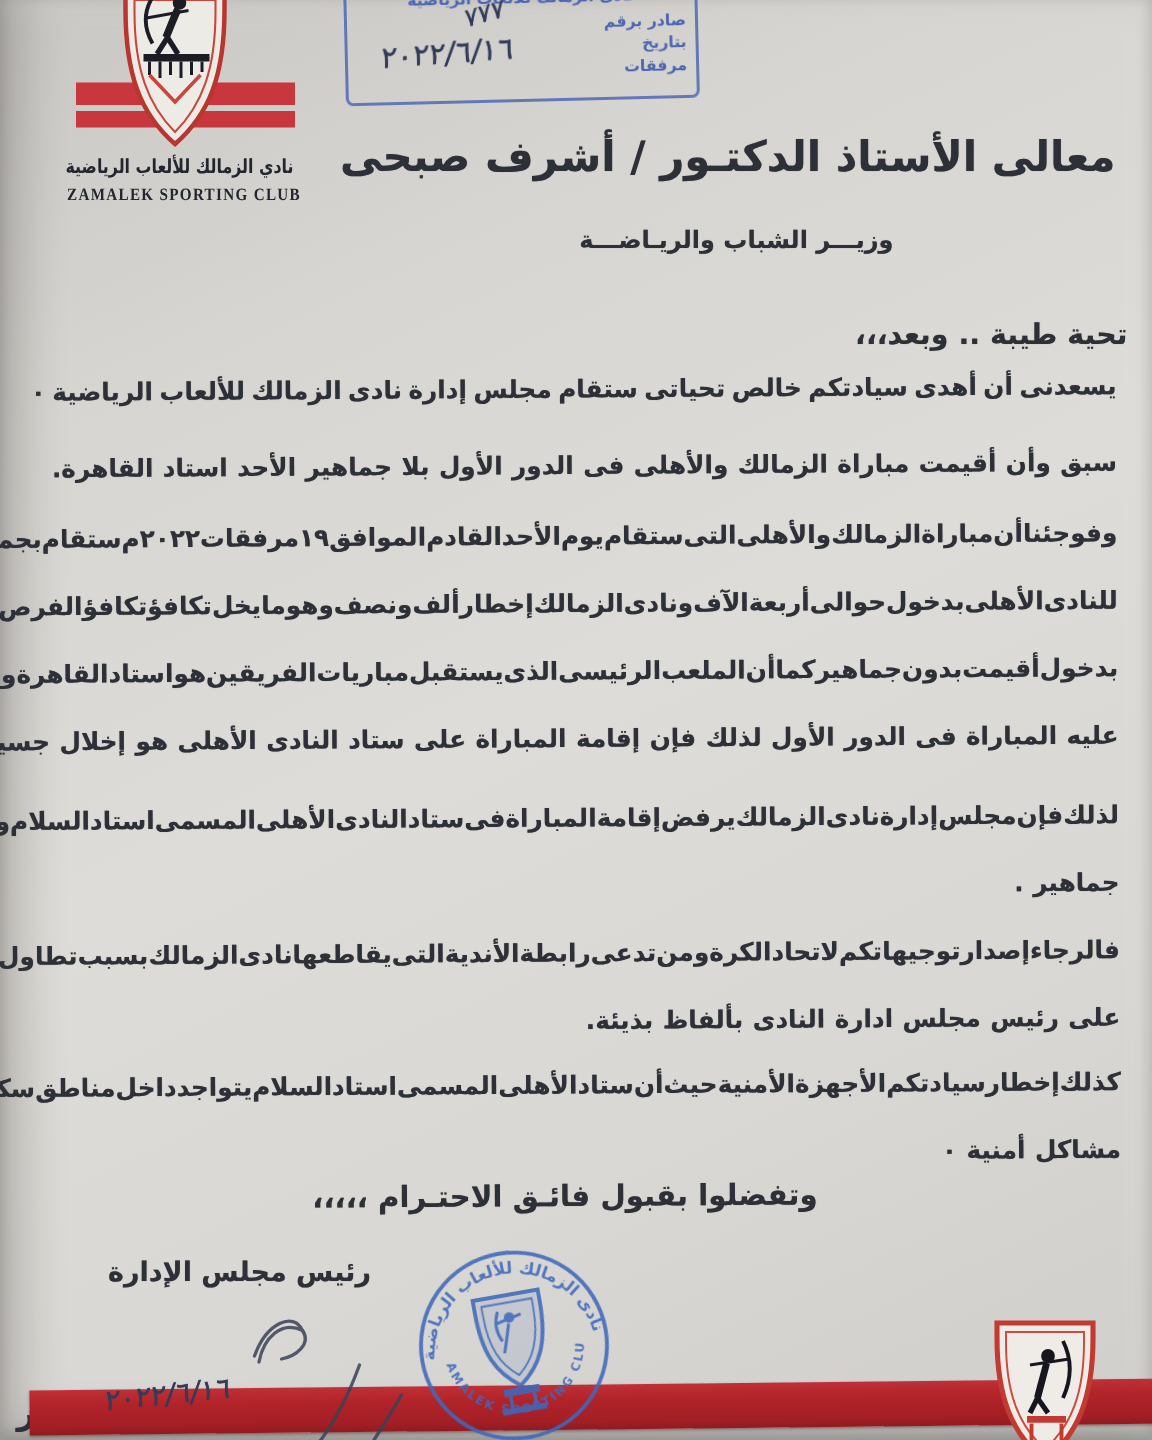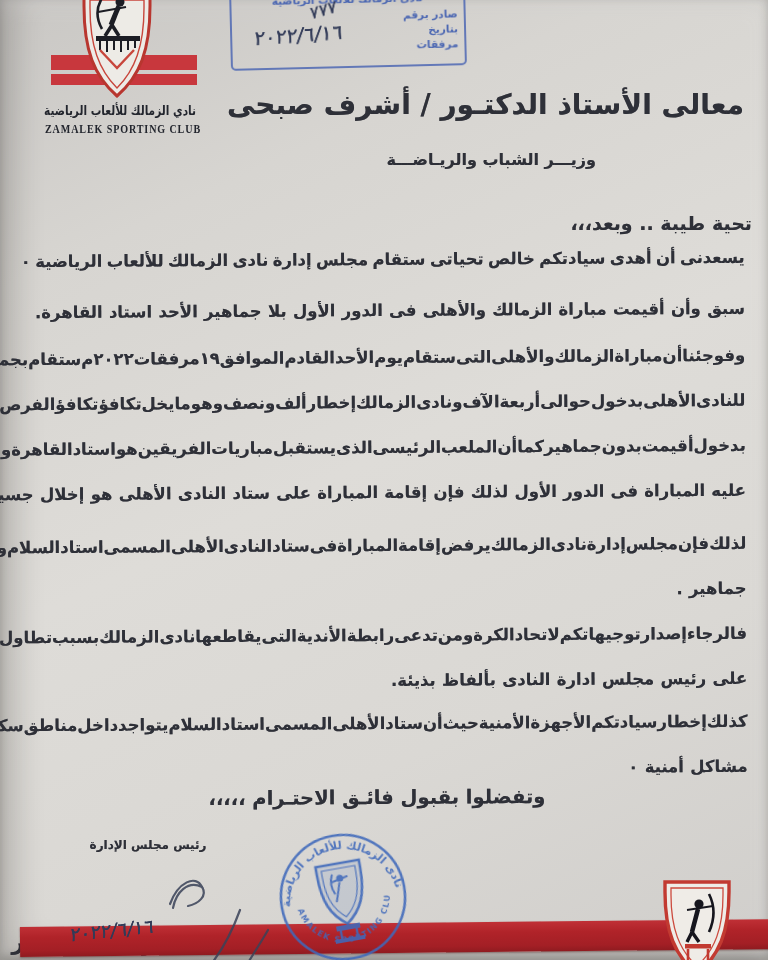--- a/index.html
+++ b/index.html
@@ -31,21 +31,21 @@
   
   .bodywrap{position:absolute;left:0;top:0;width:768px;height:960px;transform:rotate(-.35deg);}
   .jp{position:absolute;left:22px;right:22px;font-size:16.5px;font-weight:bold;}
   .jline{display:flex;justify-content:space-between;height:45px;align-items:flex-start;}
   .jline-last{justify-content:flex-start;gap:.38em;}
   .jp[data-justify-last="true"] .jline-last{justify-content:space-between;gap:0;}
   #p-intro{top:250px;} #p-1{top:301px;} #p-2{top:348px;}
   #p-3{top:536px;} #p-4{top:626px;} #p-5{top:714px;}
   .closing{position:absolute;top:786px;left:140px;right:158px;text-align:center;font-size:19.5px;font-weight:bold;}
   
-  .sig-title{position:absolute;top:838px;left:56px;width:184px;text-align:center;font-size:12px;font-weight:bold;}
+  .sig-title{position:absolute;top:838px;left:68px;width:184px;text-align:center;font-size:18px;font-weight:bold;}
   .sig-name{position:absolute;top:890px;left:38px;width:260px;font-size:22px;font-weight:bold;white-space:nowrap;margin-top:40px;}
   .sig-date{position:absolute;top:919px;left:70px;font-size:19px;transform:rotate(-6deg) skewX(-10deg);z-index:5;}
   .scribble{position:absolute;left:128px;top:860px;z-index:5;}
   
   .red-band{
     position:absolute;left:20px;right:-10px;top:923px;height:30px;z-index:4;
     background:linear-gradient(180deg,#c03036 0%,#b02329 35%,#a31f25 80%,#8f1b20 100%);
     transform:rotate(-.6deg);box-shadow:0 1px 2px rgba(60,10,10,.4);
   }
   .round-stamp{position:absolute;left:277px;top:831px;z-index:6;opacity:.88;filter:blur(.3px);transform:rotate(-10deg);}

